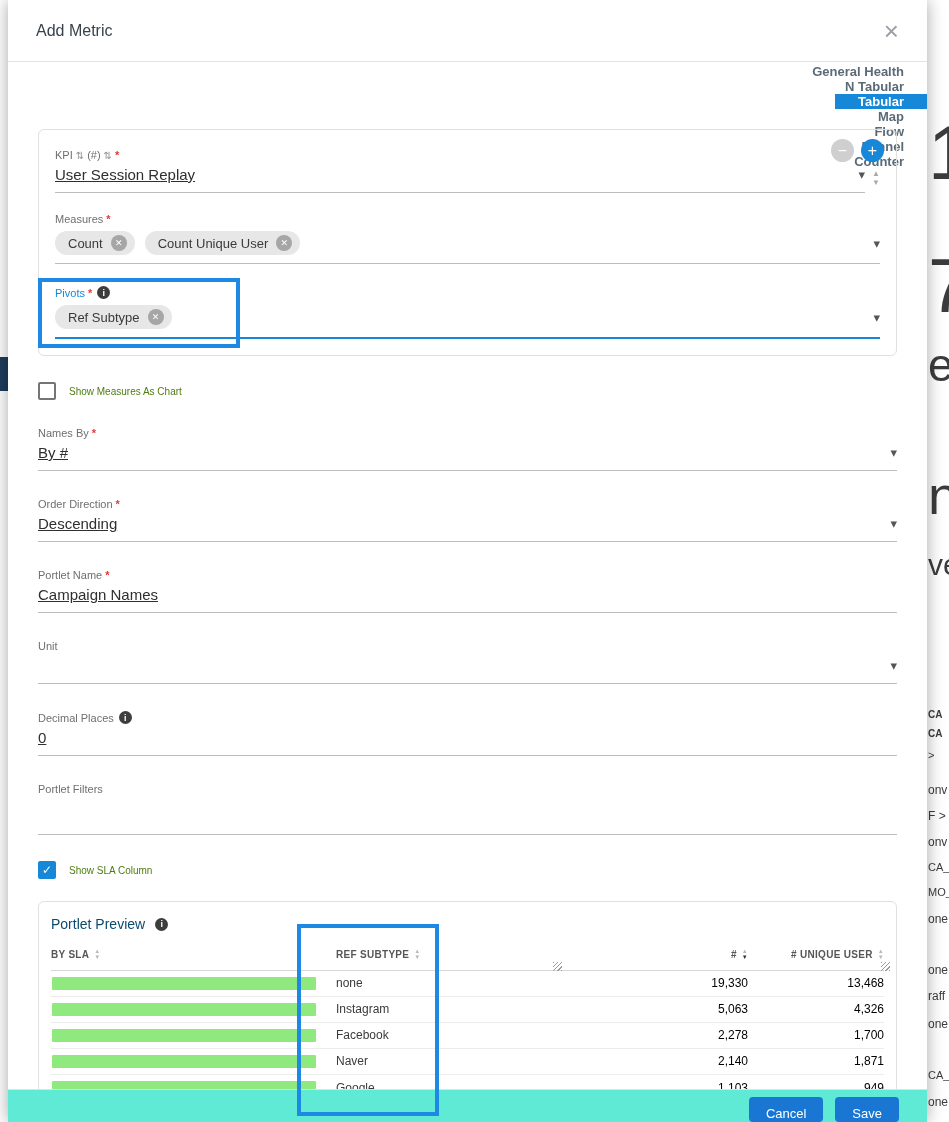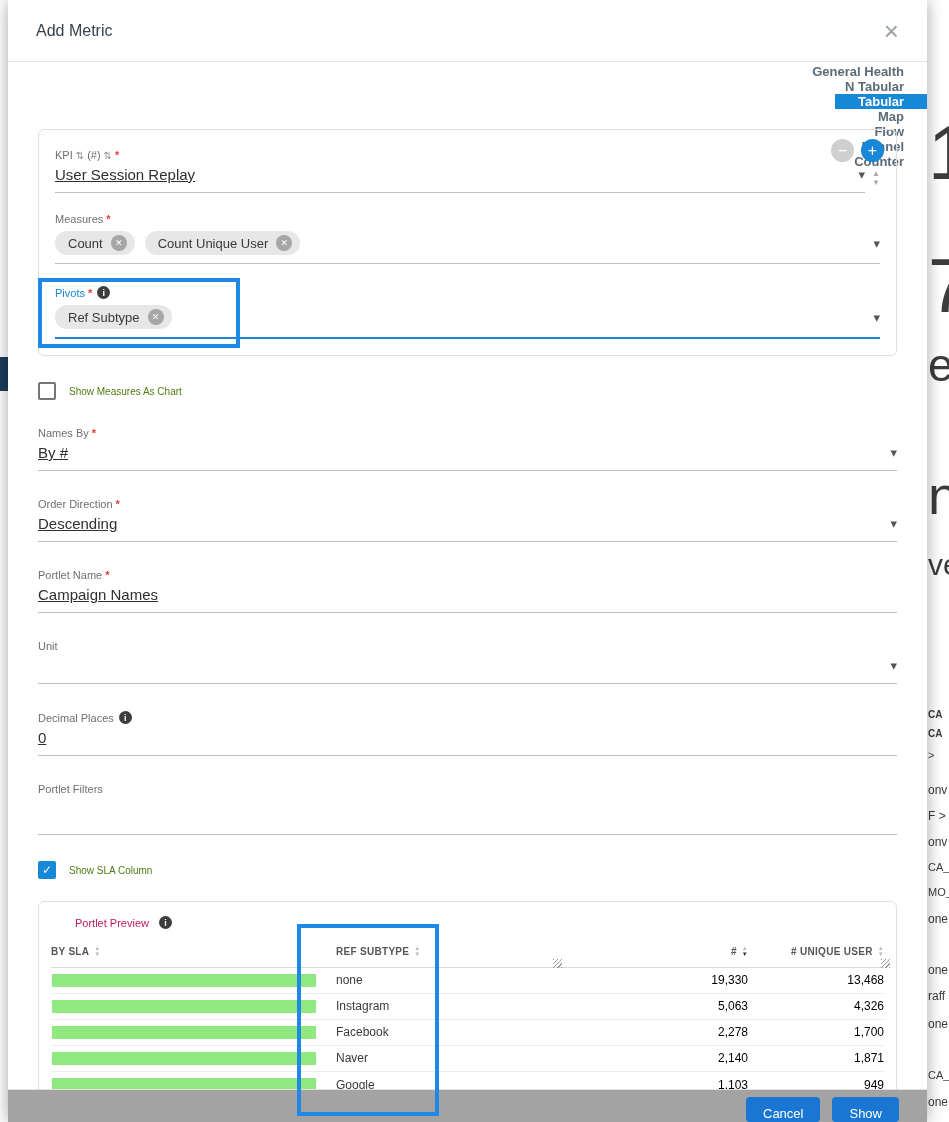--- a/index.html
+++ b/index.html
@@ -74,21 +74,21 @@
   
   .form-field { margin:27px 30px 0; }
   .form-field .small-label { margin-bottom:2px; }
   .form-field .field-line { border-bottom:1px solid #bdbdbd; }
   .form-field.empty-tall .field-line { min-height:38px; align-items:flex-end; }
 
   
   .preview-box { position:relative; margin:22px 30px 0; border:1px solid #e0e0e0; border-radius:6px;
     padding:12px 2px 6px; }
   .preview-title-row { display:flex; align-items:center; gap:8px; padding:2px 10px 8px; }
-  .preview-title { font-size:11px; color:#be185d;margin-left:24px; }
+  .preview-title { font-size:14px; color:#0c4a6e; }
   .ptable { margin:0 10px; }
   .prow { display:grid; grid-template-columns:268px 1fr 150px 136px; align-items:center; }
   .phead { border-bottom:1px solid #d9d9d9; padding:8px 0 9px; }
   .th { display:flex; align-items:center; gap:5px; font-size:10px; font-weight:700; color:#565656;
     letter-spacing:.3px; position:relative; }
   .th.right { justify-content:flex-end; }
   .th-sort { display:inline-flex; flex-direction:column; font-size:6px; color:#b9b9b9; line-height:1.05;
     font-style:normal; cursor:pointer; }
   .th-sort .on { color:#333; }
   .resize-handle { position:absolute; right:-6px; bottom:-10px; width:9px; height:9px;
@@ -96,21 +96,21 @@
   .pdata { border-bottom:1px solid #ececec; min-height:26px; }
   .pdata:last-child { border-bottom:none; }
   .bar-cell { padding:0 0 0 1px; }
   .sla-bar { height:13px; width:99%; background:#8fe97e; border-radius:1px; }
   .cell-txt { font-size:12px; color:#3a3a3a; padding-left:17px; }
   .cell-num { font-size:12px; color:#000000; text-align:right; }
   .refsub-annotation { left:258px; top:22px; width:142px; height:192px; }
 
   
   .modal-footer { position:absolute; left:0; right:0; bottom:0; height:33px; border-top:1px solid #e0e0e0;
-    background:#a3a3a3; display:flex; justify-content:flex-end; gap:12px; padding:7px 28px 0; }
+    background:#5eead4; display:flex; justify-content:flex-end; gap:12px; padding:7px 28px 0; }
   .btn { background:#1976d2; color:#fff; border:none; border-radius:4px; font-size:13px;
     padding:9px 17px 10px; font-family:inherit; cursor:pointer; }
 </style>
 </head>
 <body>
 
 <div>
   <div class="bg-frag" style="top:115px; font-size:76px;">1</div>
   <div class="bg-frag" style="top:248px; font-size:76px;">7</div>
   <div class="bg-frag" style="top:342px; font-size:46px;">e</div>
@@ -381,16 +381,16 @@
           </div>
         <div class="cell-txt">Google</div>
         <div class="cell-num">1,103</div>
         <div class="cell-num">949</div>
       </div>
     </div>
   </div>
 
   <div class="modal-footer">
     <button class="btn">Cancel</button>
-    <button class="btn">Show</button>
+    <button class="btn">Save</button>
   </div>
 
 </div>
 
 </body></html>

